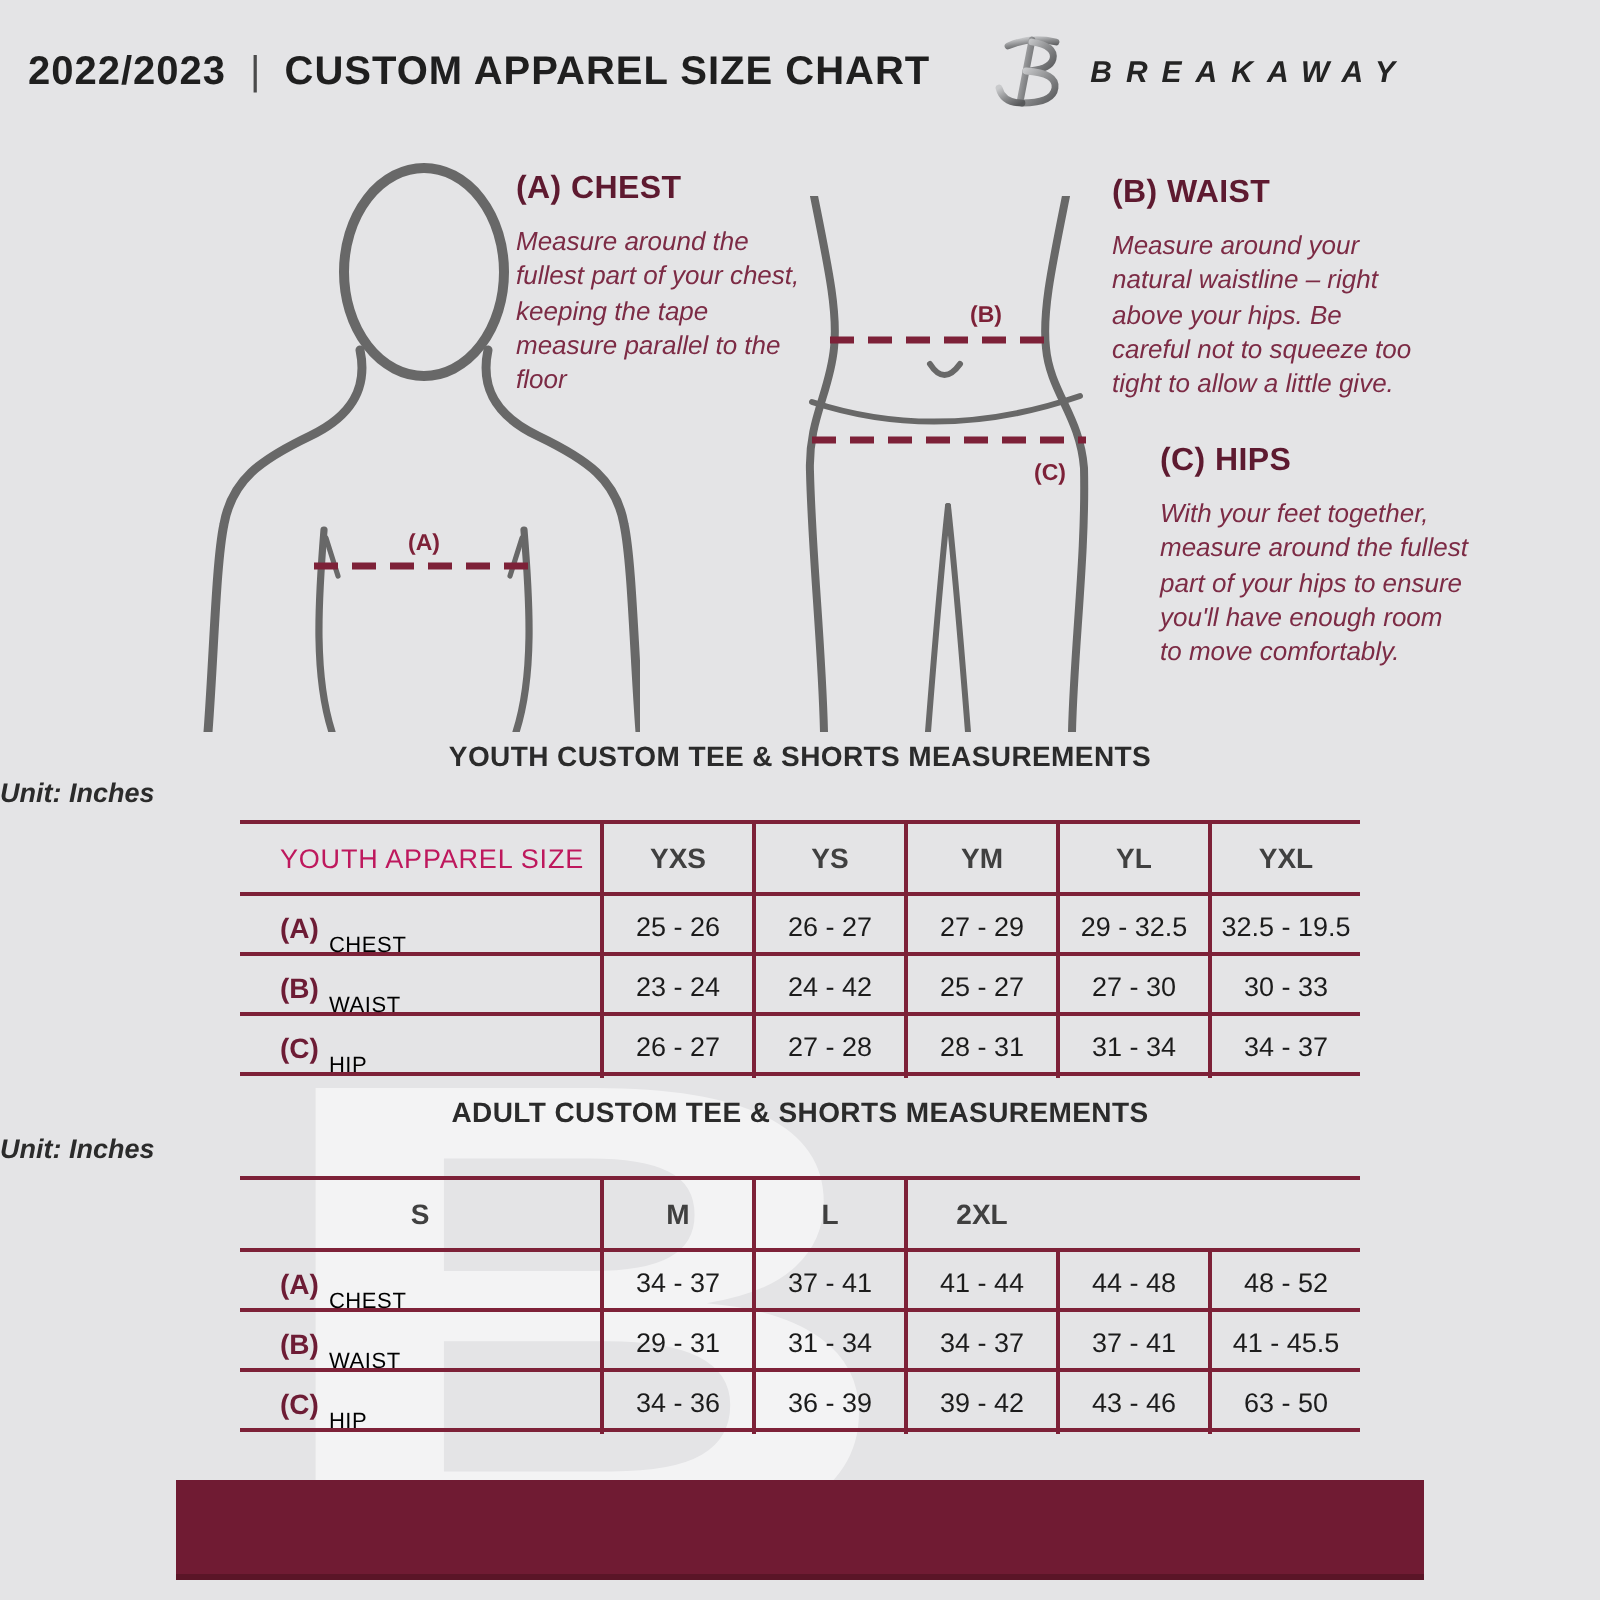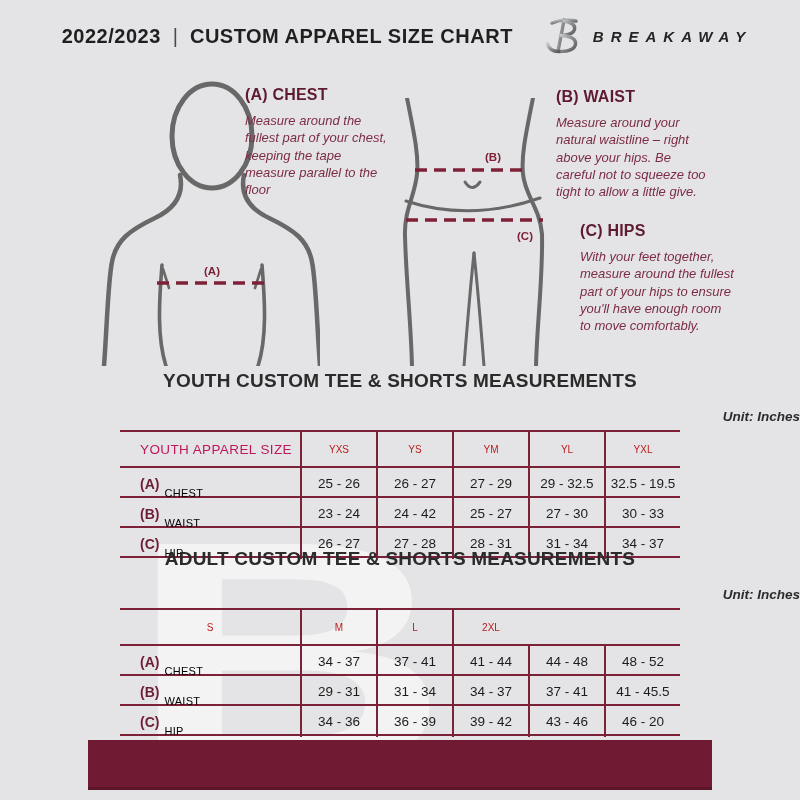--- a/index.html
+++ b/index.html
@@ -9,54 +9,54 @@
     --maroon-text:#7c2b45;
     --line:#7d2138;
     --ink:#232323;
     --figure:#686868;
   }
   html,body{margin:0;padding:0;}
   body{background:var(--bg);font-family:"Liberation Sans",sans-serif;}
   .page{position:relative;width:800px;height:800px;background:var(--bg);overflow:hidden;}
 
   
-  .header{position:absolute;top:0;left:0;right:0;height:72px;display:flex;align-items:center;justify-content:center;z-index:1;margin-left:14px;}
+  .header{position:absolute;top:0;left:0;right:0;height:72px;display:flex;align-items:center;justify-content:flex-start;z-index:1;margin-left:14px;}
   .hdr-season,.hdr-title{font-weight:bold;font-size:20px;color:#1f1f1f;letter-spacing:.5px;}
   .hdr-divider{font-size:20px;color:#4a4a4a;font-weight:300;margin:0 12px;}
   .logo{margin-left:30px;margin-right:10px;width:40px;height:44px;}
   .hdr-brand{font-weight:bold;font-size:15px;letter-spacing:7px;color:#242424;font-style:italic;}
 
   
   .diagrams{position:absolute;top:72px;left:0;right:0;height:300px;z-index:1;}
   .fig{position:absolute;}
   .fig-upper{left:100px;top:4px;width:220px;height:290px;}
   .fig-lower{left:390px;top:26px;width:170px;height:268px;}
   .guide-block{position:absolute;}
-  .gb-chest{left:245px;top:14px;width:146px;}
+  .gb-chest{left:258px;top:14px;width:146px;}
   .gb-waist{left:556px;top:16px;width:152px;}
   .gb-hips{left:556px;top:150px;width:154px;margin-left:24px;}
   .guide-head{font-size:16px;font-weight:800;color:var(--maroon-dark);letter-spacing:.2px;}
   .guide-body{margin-top:8px;font-style:italic;font-size:13px;font-weight:500;color:var(--maroon-text);line-height:1.33;}
 
   
   .section{position:absolute;left:0;right:0;z-index:1;}
   .sec-youth{top:370px;}
   .sec-adult{top:548px;}
-  .tbl-title{text-align:center;font-weight:bold;font-size:19px;color:#2b2b2b;letter-spacing:.2px;}
-  .tbl-unit{text-align:right;font-style:italic;font-weight:600;font-size:13.5px;color:#2b2b2b;margin-top:17px;}
+  .tbl-title{text-align:center;font-weight:bold;font-size:14px;color:#2b2b2b;letter-spacing:.2px;}
+  .tbl-unit{text-align:left;font-style:italic;font-weight:600;font-size:13.5px;color:#2b2b2b;margin-top:3px;}
   .table{width:560px;margin:6px auto 0;border-top:2px solid var(--line);border-bottom:2px solid var(--line);}
   .tr{display:grid;grid-template-columns:180px repeat(5,1fr);border-bottom:2px solid var(--line);}
   .tr:last-child{border-bottom:none;}
   .tr-head{height:34px;}
   .tr-data{height:28px;}
   .cell{display:flex;align-items:center;justify-content:center;}
   .cell:not(:first-child){border-left:2px solid var(--line);}
   .cell-first{justify-content:flex-start;padding-left:20px;}
   .col-label{font-size:13.5px;color:#be185d;letter-spacing:.4px;}
-  .col-size{font-weight:normal;font-size:10px;color:#b91c1c;}
+  .col-size{font-weight:bold;font-size:14px;color:#404040;}
   .row-key{color:#6d1c35;font-weight:bold;font-size:14px;margin-right:5px;}
   .row-label{font-size:11px;color:#000000;letter-spacing:.3px;margin-top:19px;}
   .val{font-size:13.5px;color:#1c1c1c;}
 
   
   .watermark{position:absolute;left:128px;top:528px;z-index:0;font-weight:bold;font-size:330px;line-height:.78;
              color:rgba(255,255,255,.55);transform:scaleX(1.35);transform-origin:left top;user-select:none;}
   .footer-bar{position:absolute;left:88px;top:740px;width:624px;height:47px;background:var(--maroon);
               border-bottom:3px solid #5a1527;z-index:2;}
 
@@ -294,21 +294,21 @@
         <div class="cell">
             <span class="val">36 - 39</span>
           </div>
         <div class="cell">
             <span class="val">39 - 42</span>
           </div>
         <div class="cell">
             <span class="val">43 - 46</span>
           </div>
         <div class="cell">
-            <span class="val">46 - 20</span>
+            <span class="val">63 - 50</span>
           </div>
       </div>
     </div>
   </div>
 
   <div class="watermark">B</div>
   <div class="footer-bar"></div>
 </div>
 
 </body></html>

